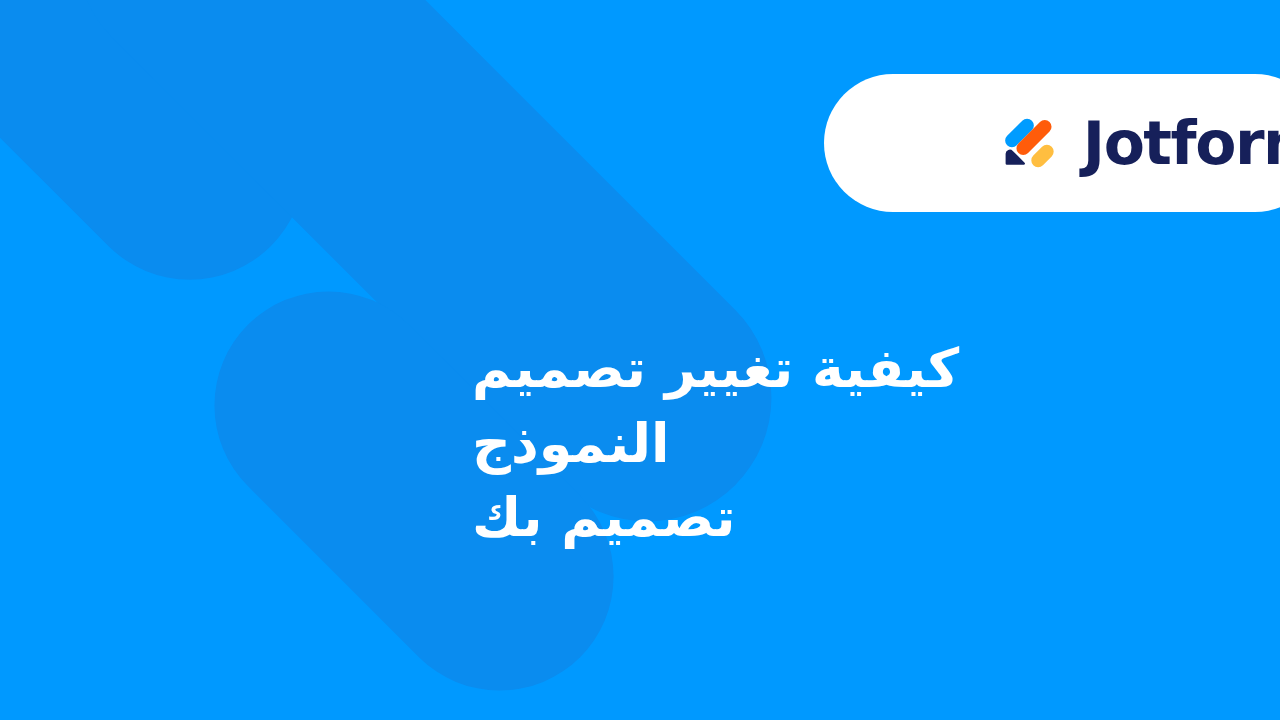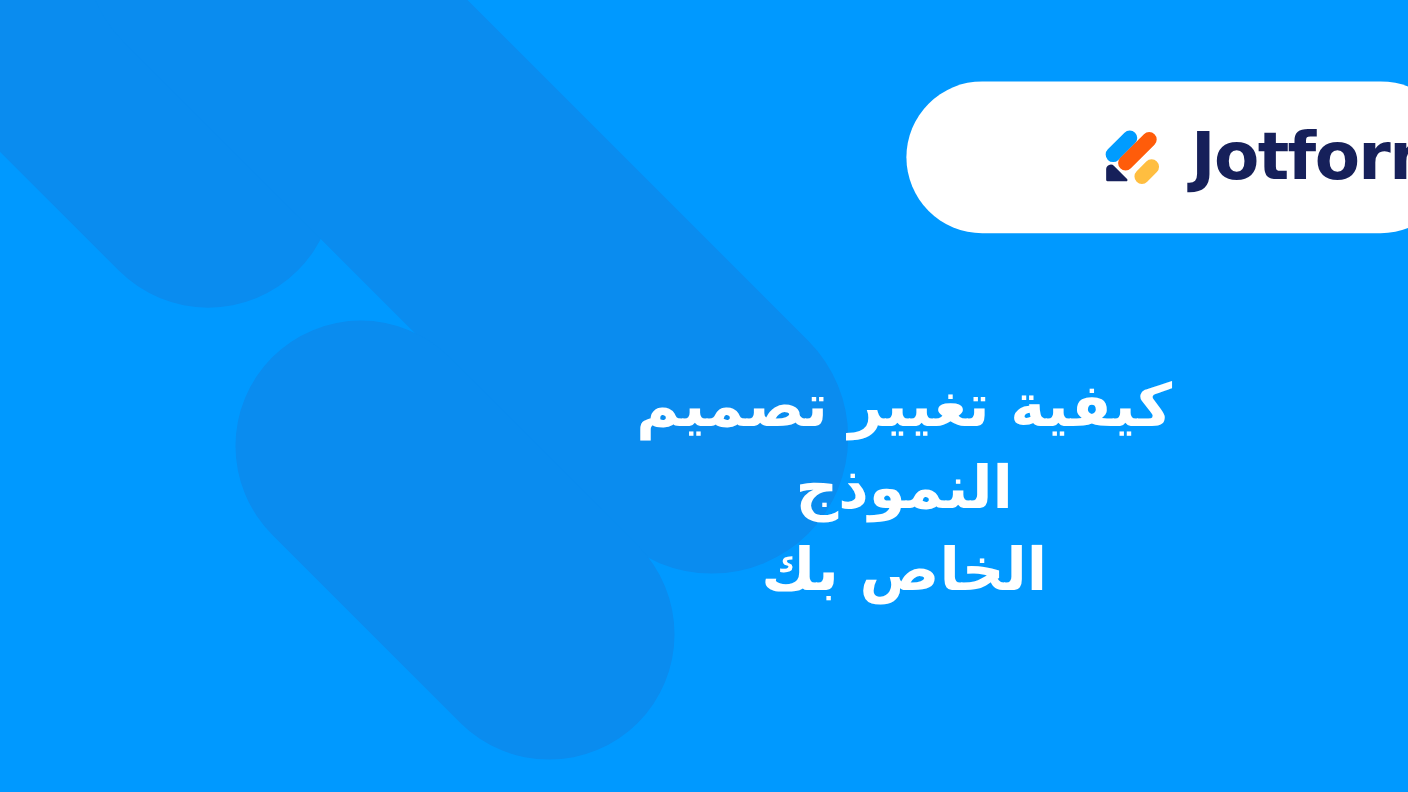--- a/index.html
+++ b/index.html
@@ -99,21 +99,21 @@
     line-height: 1;
     white-space: nowrap;
   }
 
   
   .headline {
     position: absolute;
     right: 108px;
     top: 332px;
     width: 700px;
-    text-align: center;
+    text-align: left;
     direction: rtl;
     color: #ffffff;
     font-family: "DejaVu Sans", "Liberation Sans", sans-serif;
     font-weight: 700;
     font-size: 54px;
     line-height: 1.38;
     letter-spacing: 0;
     text-rendering: optimizeLegibility;
   }
 </style>
@@ -147,16 +147,16 @@
 
         <path d="M4.6 40.8 A4.2 4.2 0 0 1 11.8 37.9 L23.6 49.7 A1.2 1.2 0 0 1 22.8 51.8 L6.0 51.8 A1.4 1.4 0 0 1 4.6 50.4 Z" fill="#16205a"></path>
       </svg>
 
       <span class="logo-wordmark">Jotform</span>
     </div>
   </div>
 
   <div class="headline">
     <div>كيفية تغيير تصميم النموذج</div>
-    <div>الخاص بك</div>
+    <div>تصميم بك</div>
   </div>
 
 </div>
 
 </body></html>

